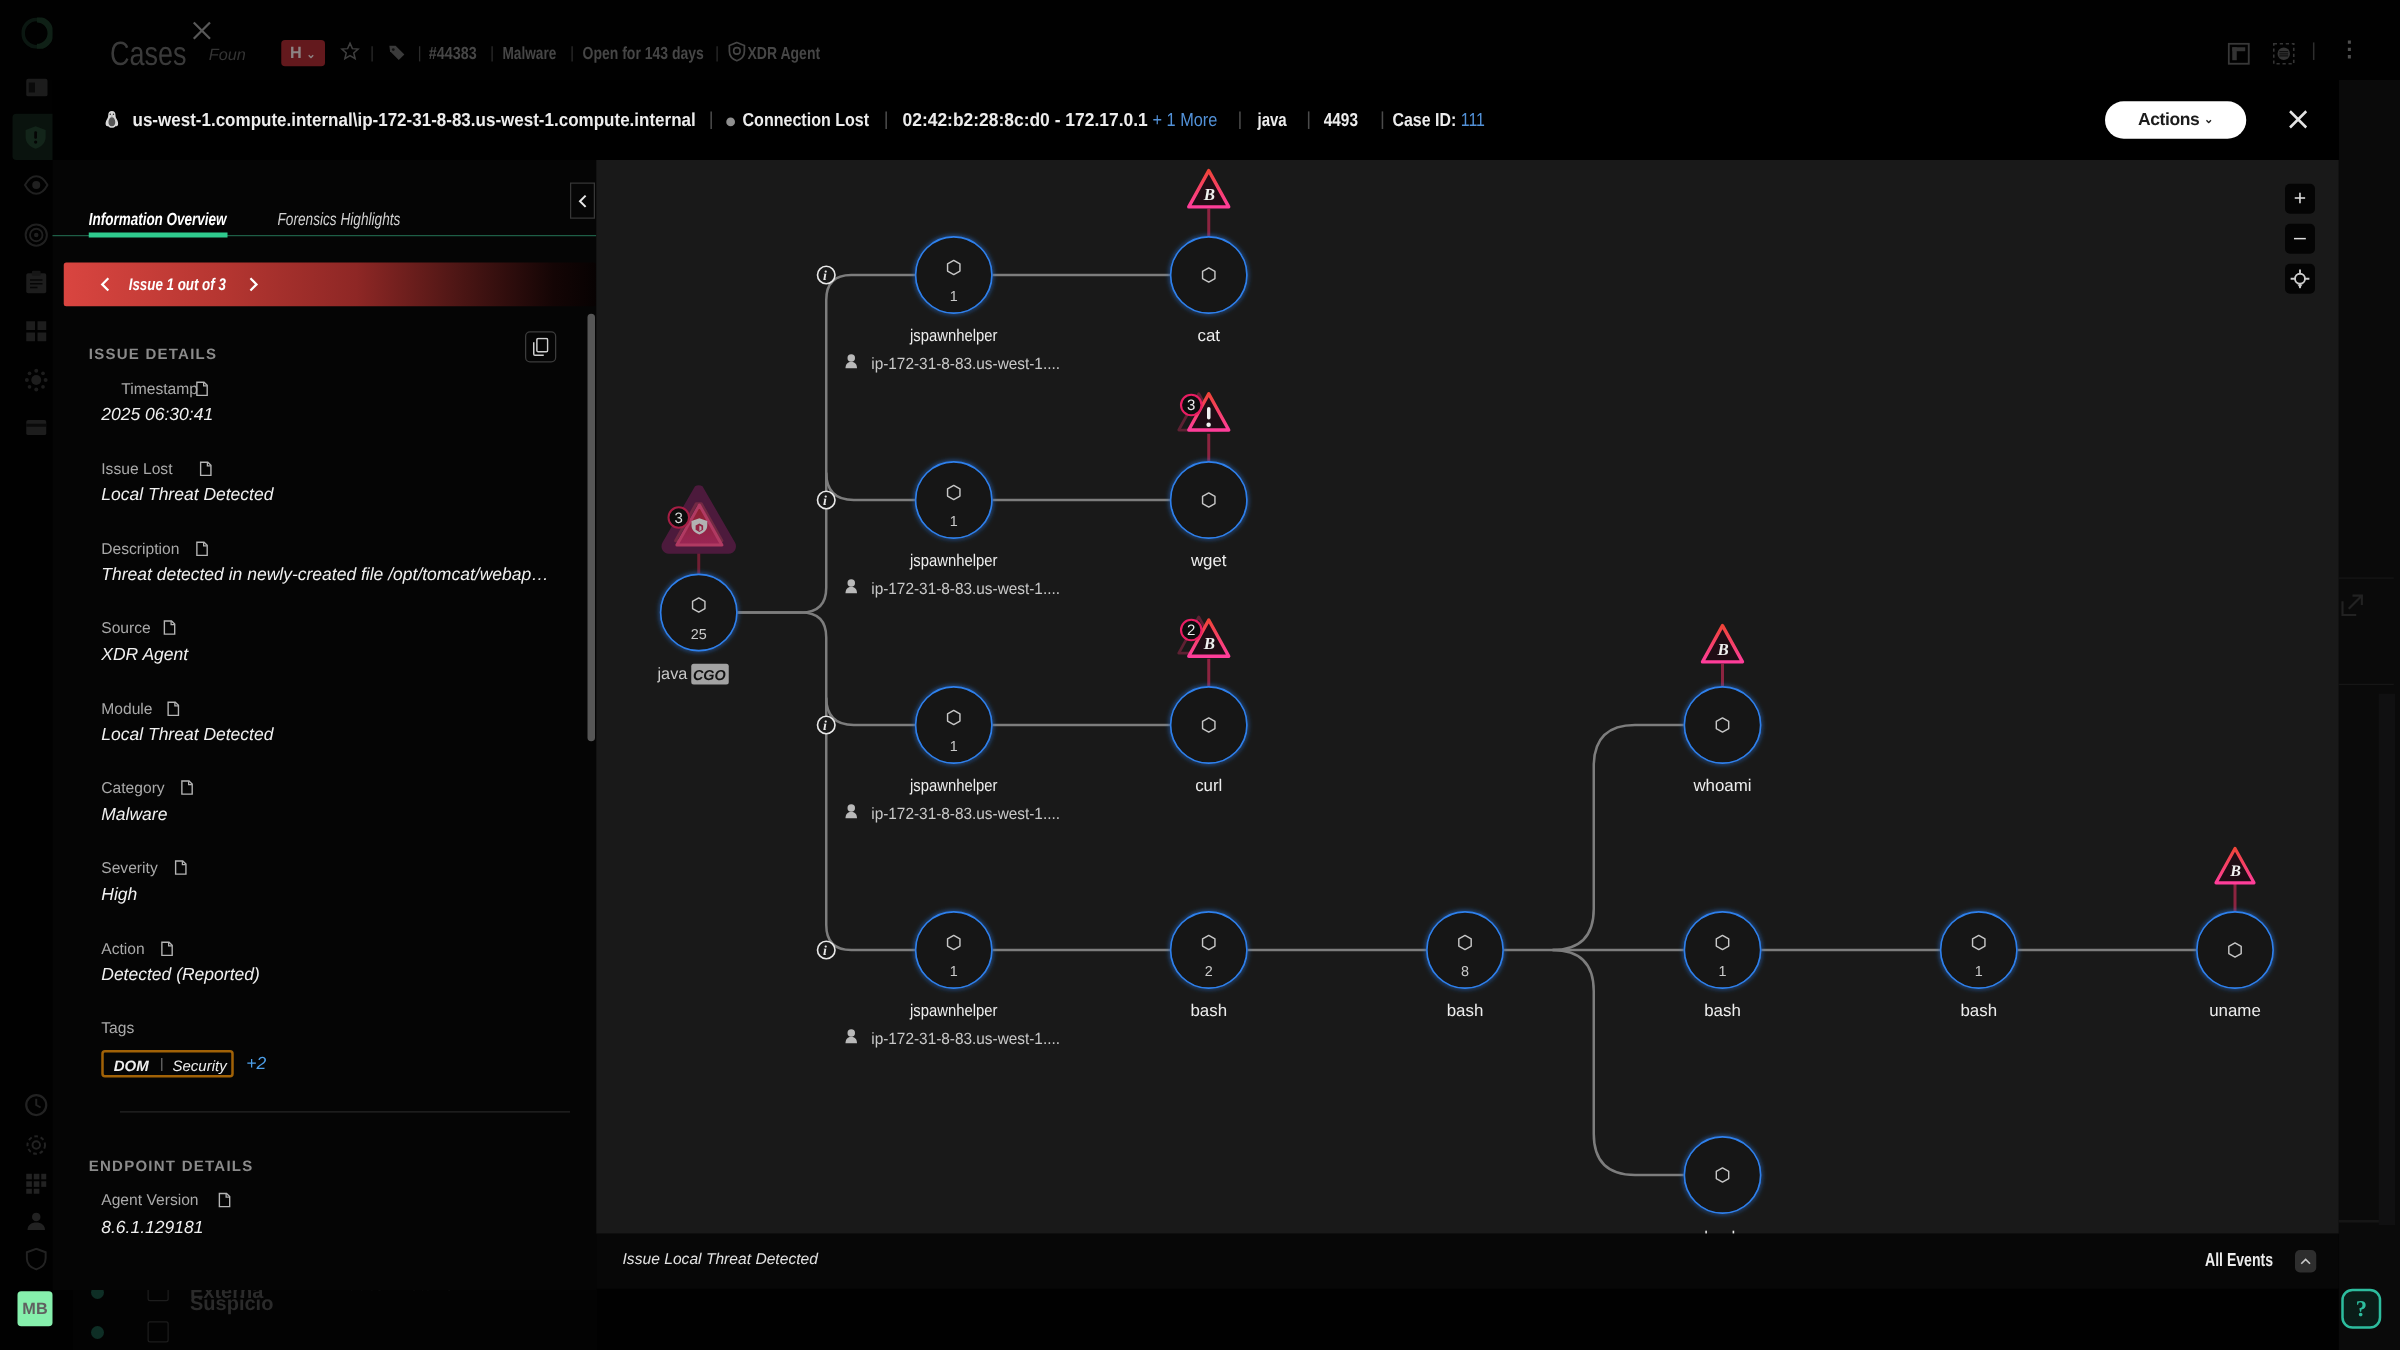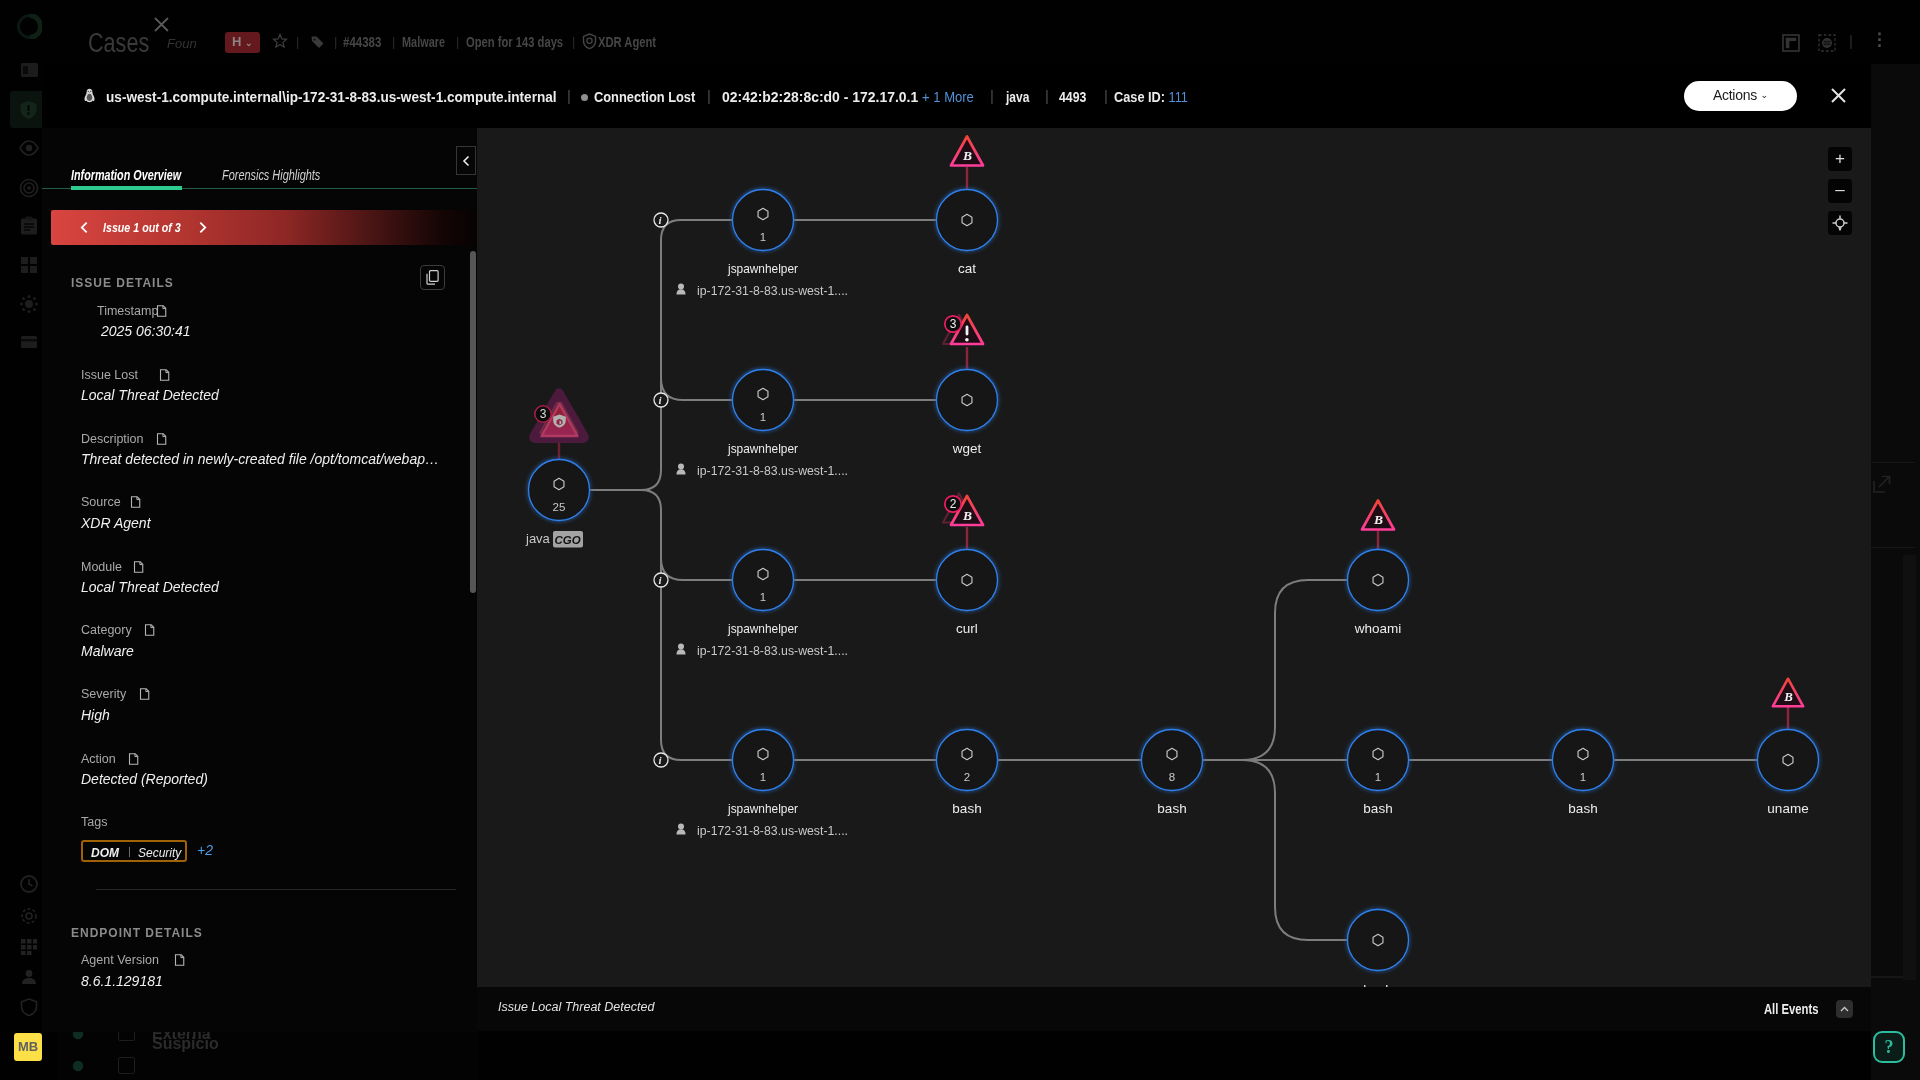--- a/index.html
+++ b/index.html
@@ -150,21 +150,21 @@
           <rect x="7" y="13" width="4.5" height="4"></rect>
         </g>
       </svg>
     <svg class="abs" style="left:20px;top:968px;" width="18" height="18" viewBox="0 0 18 18">
         <circle cx="9" cy="5.5" r="3.4" fill="#222"></circle>
         <path d="M2 16 c0-4 3-6 7-6 s7 2 7 6 Z" fill="#222"></path>
       </svg>
     <svg class="abs" style="left:20px;top:998px;" width="18" height="19" viewBox="0 0 18 19">
         <path d="M9 1 L16.5 3.8 V8.6 c0 4.2-3 7.5-7.5 8.9 C4.5 16.1 1.5 12.8 1.5 8.6 V3.8 Z" fill="none" stroke="#222" stroke-width="1.6"></path>
       </svg>
-    <div class="abs" style="left:14px;top:1033px;width:28px;height:28px;background:#fde047;border-radius:3px;color:#606060;font-size:13px;font-weight:700;text-align:center;line-height:28px;">MB</div>
+    <div class="abs" style="left:14px;top:1033px;width:28px;height:28px;background:#86efac;border-radius:3px;color:#606060;font-size:13px;font-weight:700;text-align:center;line-height:28px;">MB</div>
 
     
     <div class="abs" style="left:58px;top:1020px;width:420px;height:60px;background:#030303;"></div>
     <circle></circle>
     <svg class="abs" style="left:71px;top:1027px;" width="14" height="14" viewBox="0 0 14 14">
         <circle cx="7" cy="7" r="5.2" fill="#0e2e25"></circle>
       </svg>
     <svg class="abs" style="left:71px;top:1059px;" width="14" height="14" viewBox="0 0 14 14">
         <circle cx="7" cy="7" r="5.2" fill="#0e2e25"></circle>
       </svg>
@@ -202,21 +202,21 @@
     <div class="abs sep" style="left:665px;top:23px;font-size:15px;">|</div>
     <div class="abs hdrtxt" style="left:680px;top:24px;transform:scaleX(0.93);transform-origin:0 0;">02:42:b2:28:8c:d0 - 172.17.0.1</div>
     <div class="abs blue" style="left:880px;top:24px;font-size:15px;transform:scaleX(0.87);transform-origin:0 0;">+ 1 More</div>
     <div class="abs sep" style="left:948px;top:23px;font-size:15px;">|</div>
     <div class="abs hdrtxt" style="left:964px;top:24px;transform:scaleX(0.8);transform-origin:0 0;">java</div>
     <div class="abs sep" style="left:1003px;top:23px;font-size:15px;">|</div>
     <div class="abs hdrtxt" style="left:1017px;top:24px;transform:scaleX(0.82);transform-origin:0 0;">4493</div>
     <div class="abs sep" style="left:1062px;top:23px;font-size:15px;">|</div>
     <div class="abs hdrtxt" style="left:1072px;top:24px;transform:scaleX(0.85);transform-origin:0 0;">Case ID: <span class="blue">111</span></div>
 
-    <div class="abs" style="left:1642px;top:17px;width:113px;height:30px;background:#fff;border-radius:15px;text-align:center;color:#1c1c1c;font-size:14px;font-weight:400;line-height:29px;letter-spacing:-0.3px;">Actions <span style="font-size:9px;position:relative;top:-2px;letter-spacing:0;">⌄</span></div>
+    <div class="abs" style="left:1642px;top:17px;width:113px;height:30px;background:#fff;border-radius:15px;text-align:center;color:#1c1c1c;font-size:14px;font-weight:700;line-height:29px;letter-spacing:-0.3px;">Actions <span style="font-size:9px;position:relative;top:-2px;letter-spacing:0;">⌄</span></div>
     <svg class="abs" style="left:1788px;top:23px;" width="17" height="17" viewBox="0 0 17 17">
       <path d="M2 2 L15 15 M15 2 L2 15" stroke="#e3e3e3" stroke-width="2"></path>
       </svg>
   </div>
   <div id="panelL" class="abs">
 
     <div class="abs" style="left:29px;top:39px;font-size:14px;font-weight:700;font-style:italic;color:#fff;transform:scaleX(0.77);transform-origin:0 0;">Information Overview</div>
     <div class="abs" style="left:180px;top:39px;font-size:14px;font-style:italic;color:#d2d2d2;transform:scaleX(0.78);transform-origin:0 0;">Forensics Highlights</div>
     <div class="abs" style="left:0;top:60px;width:435px;height:1px;background:#1e5e46;"></div>
     <div class="abs" style="left:29px;top:58px;width:111px;height:4px;background:#2fcb8e;"></div>
@@ -237,21 +237,21 @@
         <rect x="3.5" y="0.7" width="8.6" height="10.6" rx="1" fill="none" stroke="#cfcfcf" stroke-width="1.2"></rect>
         <path d="M1 3.8 v9.4 a1 1 0 0 0 1 1 h7" fill="none" stroke="#cfcfcf" stroke-width="1.2"></path>
         </svg>
     </div>
   </div>
   <div id="fields" class="abs" style="left:42px;top:128px;width:435px;height:904px;">
     <div class="abs lbl" style="left:39px;top:176px;margin-left:16px;">Timestamp</div>
       <svg class="icp" style="left:113px;top:177px;">
         <use href="#cpy"></use>
       </svg>
-    <div class="abs val" style="left:39px;top:195px;margin-left:20px;">2025 06:30:41</div>
+    <div class="abs val" style="left:39px;top:195px;">2025 06:30:41</div>
     <div class="abs lbl" style="left:39px;top:240px;">Issue Lost</div>
       <svg class="icp" style="left:116px;top:241px;">
         <use href="#cpy"></use>
       </svg>
     <div class="abs val" style="left:39px;top:259px;">Local Threat Detected</div>
     <div class="abs lbl" style="left:39px;top:304px;">Description</div>
       <svg class="icp" style="left:113px;top:305px;">
         <use href="#cpy"></use>
       </svg>
     <div class="abs val" style="left:39px;top:323px;">Threat detected in newly-created file /opt/tomcat/webap…</div>

